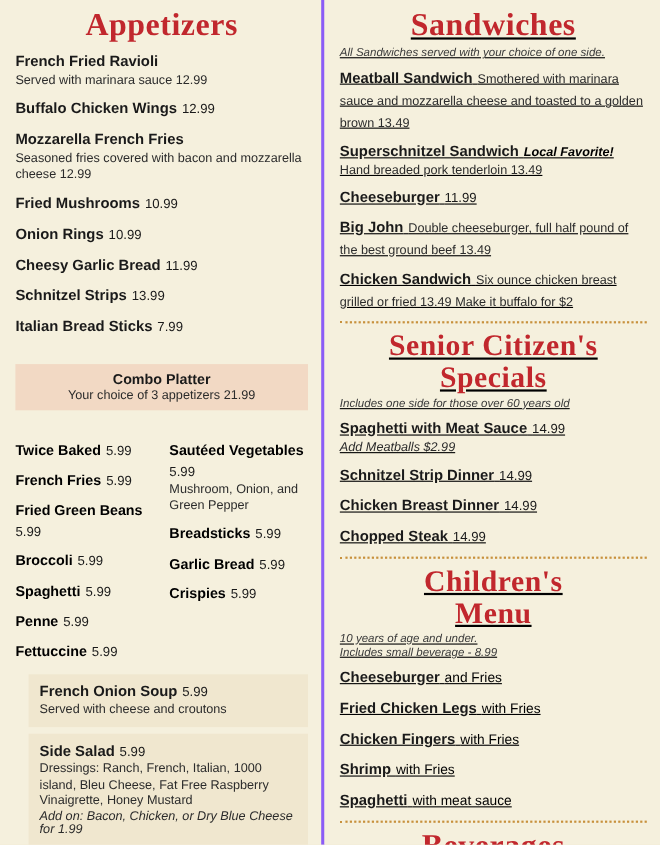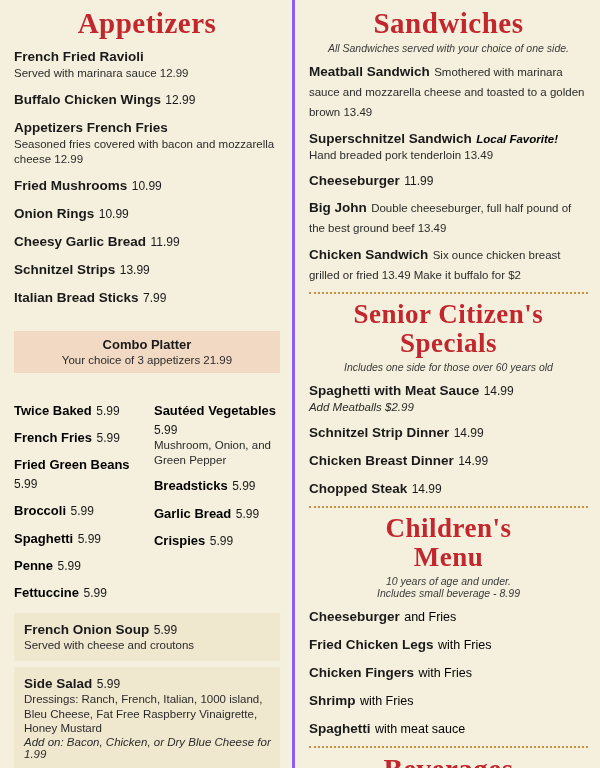--- a/index.html
+++ b/index.html
@@ -28,38 +28,38 @@
   .col-left {
     width: 313px;
     background: #f5f0dd;
     padding: 6px 12px 8px 14px;
     border-right: 3px solid #8b5cf6;
   }
   .col-right {
     width: 324px;
     background: #f5f0dd;
     padding: 6px 12px 8px 14px;
+    text-decoration: underline;
   }
   .section-title {
     text-align: center;
     color: #c1272d;
     font-family: "Liberation Serif", serif;
     font-weight: bold;
     font-size: 29px;
     letter-spacing: 0.5px;
     margin: 2px 0 8px 0;
     line-height: 1.05;
   }
   .section-title.two-line { font-size: 27px; }
   .section-title .amp {
     color: #1f1f1f;
     font-size: 26px;
   }
   .subnote {
-    text-align: center;
     font-style: italic;
     font-size: 10.5px;
     color: #3a3a3a;
     margin: -4px 0 7px 0;
   }
   .item {
     margin: 0 0 8px 0;
     line-height: 1.25;
   }
   .item-name {
@@ -110,21 +110,21 @@
     margin-bottom: 8px;
     line-height: 1.2;
   }
   .sm-name {
     font-weight: bold;
     font-size: 13px;
   }
   .shaded {
     background: #f0e7cf;
     padding: 7px 8px 8px 10px;
-    margin: 4px 0 6px 0;
+    margin: 4px 0 6px 12px;
   }
   .shaded.alt {
     background: #f0e7cf;
   }
   .dotted {
     border-top: 2px dotted #c8913c;
     margin: 8px 0 6px 0;
     height: 0;
   }
   .rlist .item { margin-bottom: 7px; }
@@ -150,21 +150,21 @@
     <div>
       <div class="item">
         <span class="item-name">French Fried Ravioli</span>
         <div class="desc">Served with marinara sauce 12.99</div>
       </div>
       <div class="item">
         <span class="item-name">Buffalo Chicken Wings</span>
         <span class="price">12.99</span>
       </div>
       <div class="item">
-        <span class="item-name">Appetizers French Fries</span>
+        <span class="item-name">Mozzarella French Fries</span>
         <div class="desc">Seasoned fries covered with bacon and mozzarella cheese  12.99</div>
       </div>
       <div class="item">
         <span class="item-name">Fried Mushrooms</span>
         <span class="price">10.99</span>
       </div>
       <div class="item">
         <span class="item-name">Onion Rings</span>
         <span class="price">10.99</span>
       </div>

